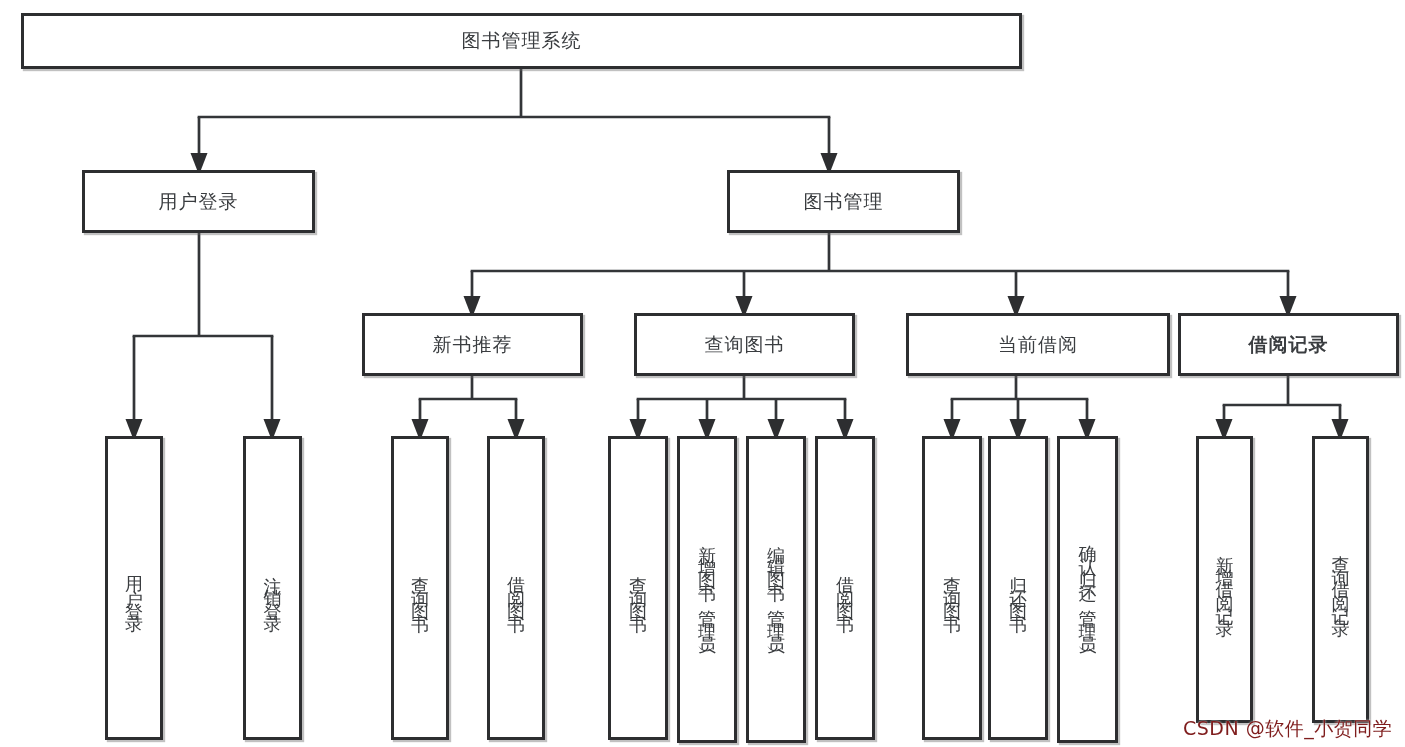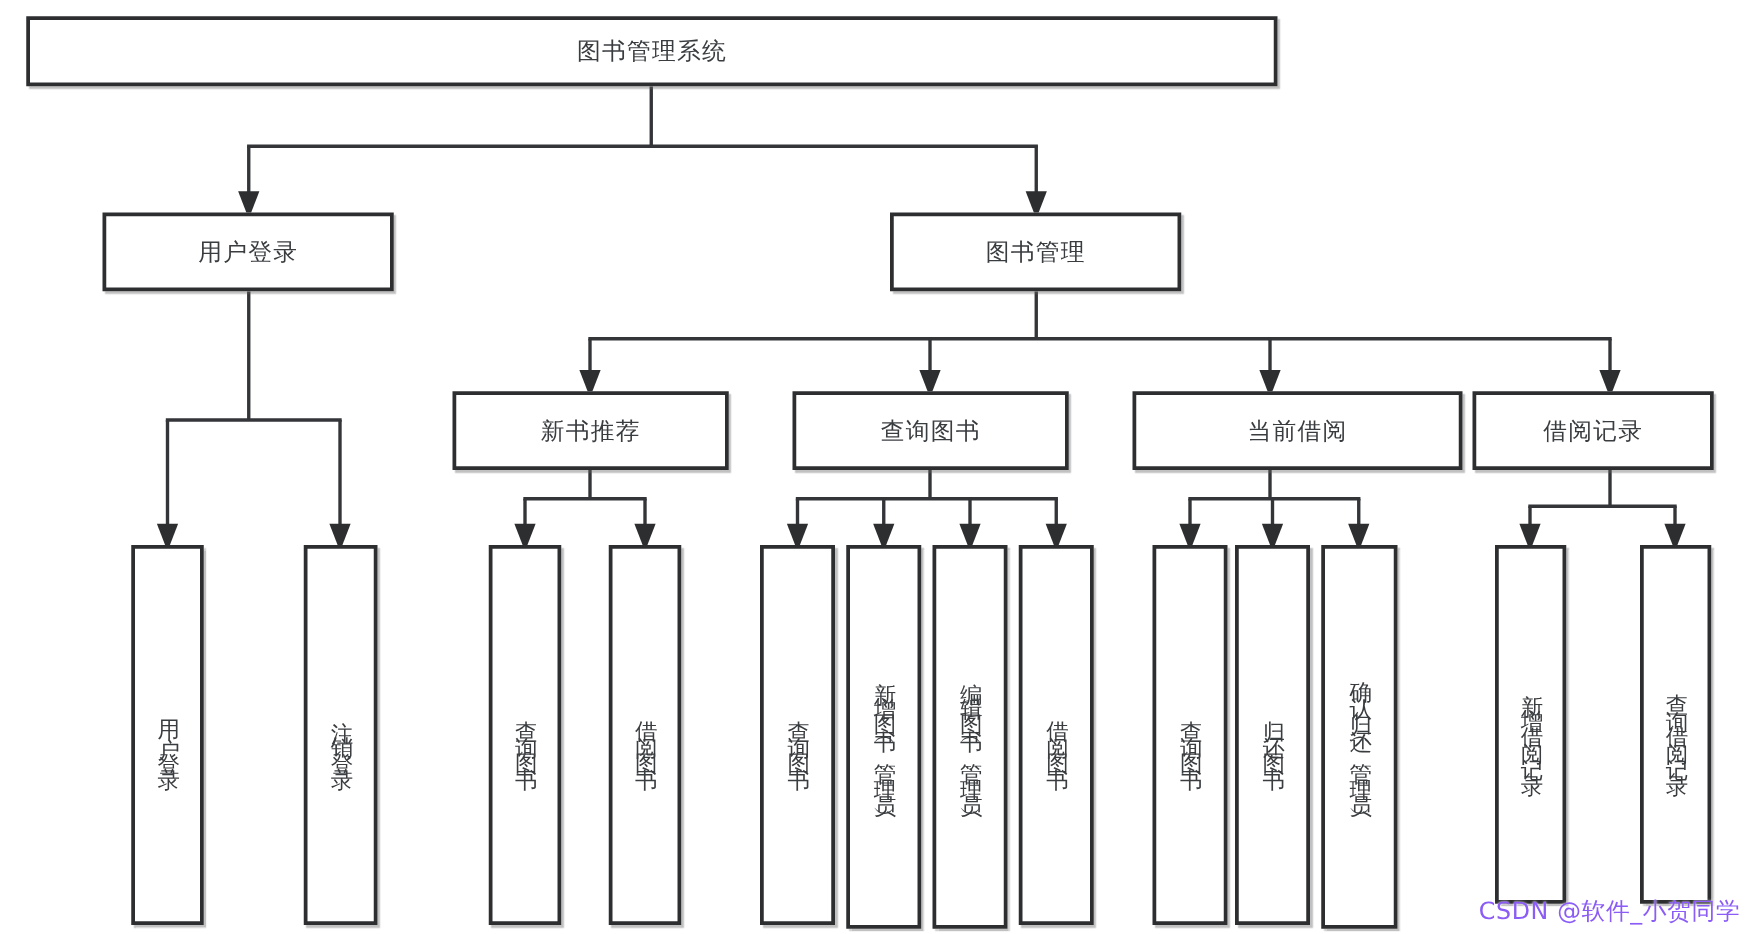--- a/index.html
+++ b/index.html
@@ -44,21 +44,21 @@
     writing-mode: vertical-rl;
     text-orientation: mixed;
     font-size: 18px;
     letter-spacing: 13px;
     line-height: 1;
     white-space: nowrap;
   }
   #watermark {
     position: absolute;
     font-size: 19px;
-    color: #8b5cf6;
+    color: #7f1d1d;
     letter-spacing: 0.5px;
     white-space: nowrap;
     text-shadow: 0 0 2px #ffffff;
   }
 </style>
 </head>
 <body>
 
 <div id="stage">
   <svg id="edges-svg" viewBox="0 0 1405 747" xmlns="http://www.w3.org/2000/svg">
@@ -129,33 +129,33 @@
         <polygon points="1331.5,419 1348.5,419 1340,441" fill="#2d2e30"></polygon>
       </g>
     </svg>
   <div id="nodes">
       <div class="node h" style="left: 21px; top: 13px; width: 1001px; height: 56px;">
         <span class="lbl">图书管理系统</span>
       </div>
       <div class="node h" style="left: 82px; top: 170px; width: 233px; height: 63px;">
         <span class="lbl">用户登录</span>
       </div>
-      <div class="node h" style="left: 712px; top: 170px; width: 233px; height: 63px;">
+      <div class="node h" style="left: 727px; top: 170px; width: 233px; height: 63px;">
         <span class="lbl">图书管理</span>
       </div>
       <div class="node h" style="left: 362px; top: 313px; width: 221px; height: 63px;">
         <span class="lbl">新书推荐</span>
       </div>
       <div class="node h" style="left: 634px; top: 313px; width: 221px; height: 63px;">
         <span class="lbl">查询图书</span>
       </div>
       <div class="node h" style="left: 906px; top: 313px; width: 264px; height: 63px;">
         <span class="lbl">当前借阅</span>
       </div>
-      <div class="node h" style="left: 1178px; top: 313px; width: 193px; height: 63px;">
+      <div class="node h" style="left: 1178px; top: 313px; width: 221px; height: 63px; font-weight: bold;">
         <span class="lbl">借阅记录</span>
       </div>
       <div class="node v" style="left: 105px; top: 436px; width: 58px; height: 304px;">
         <span class="lbl">用户登录</span>
       </div>
       <div class="node v" style="left: 243px; top: 436px; width: 59px; height: 304px;">
         <span class="lbl">注销登录</span>
       </div>
       <div class="node v" style="left: 391px; top: 436px; width: 58px; height: 304px;">
         <span class="lbl">查询图书</span>

